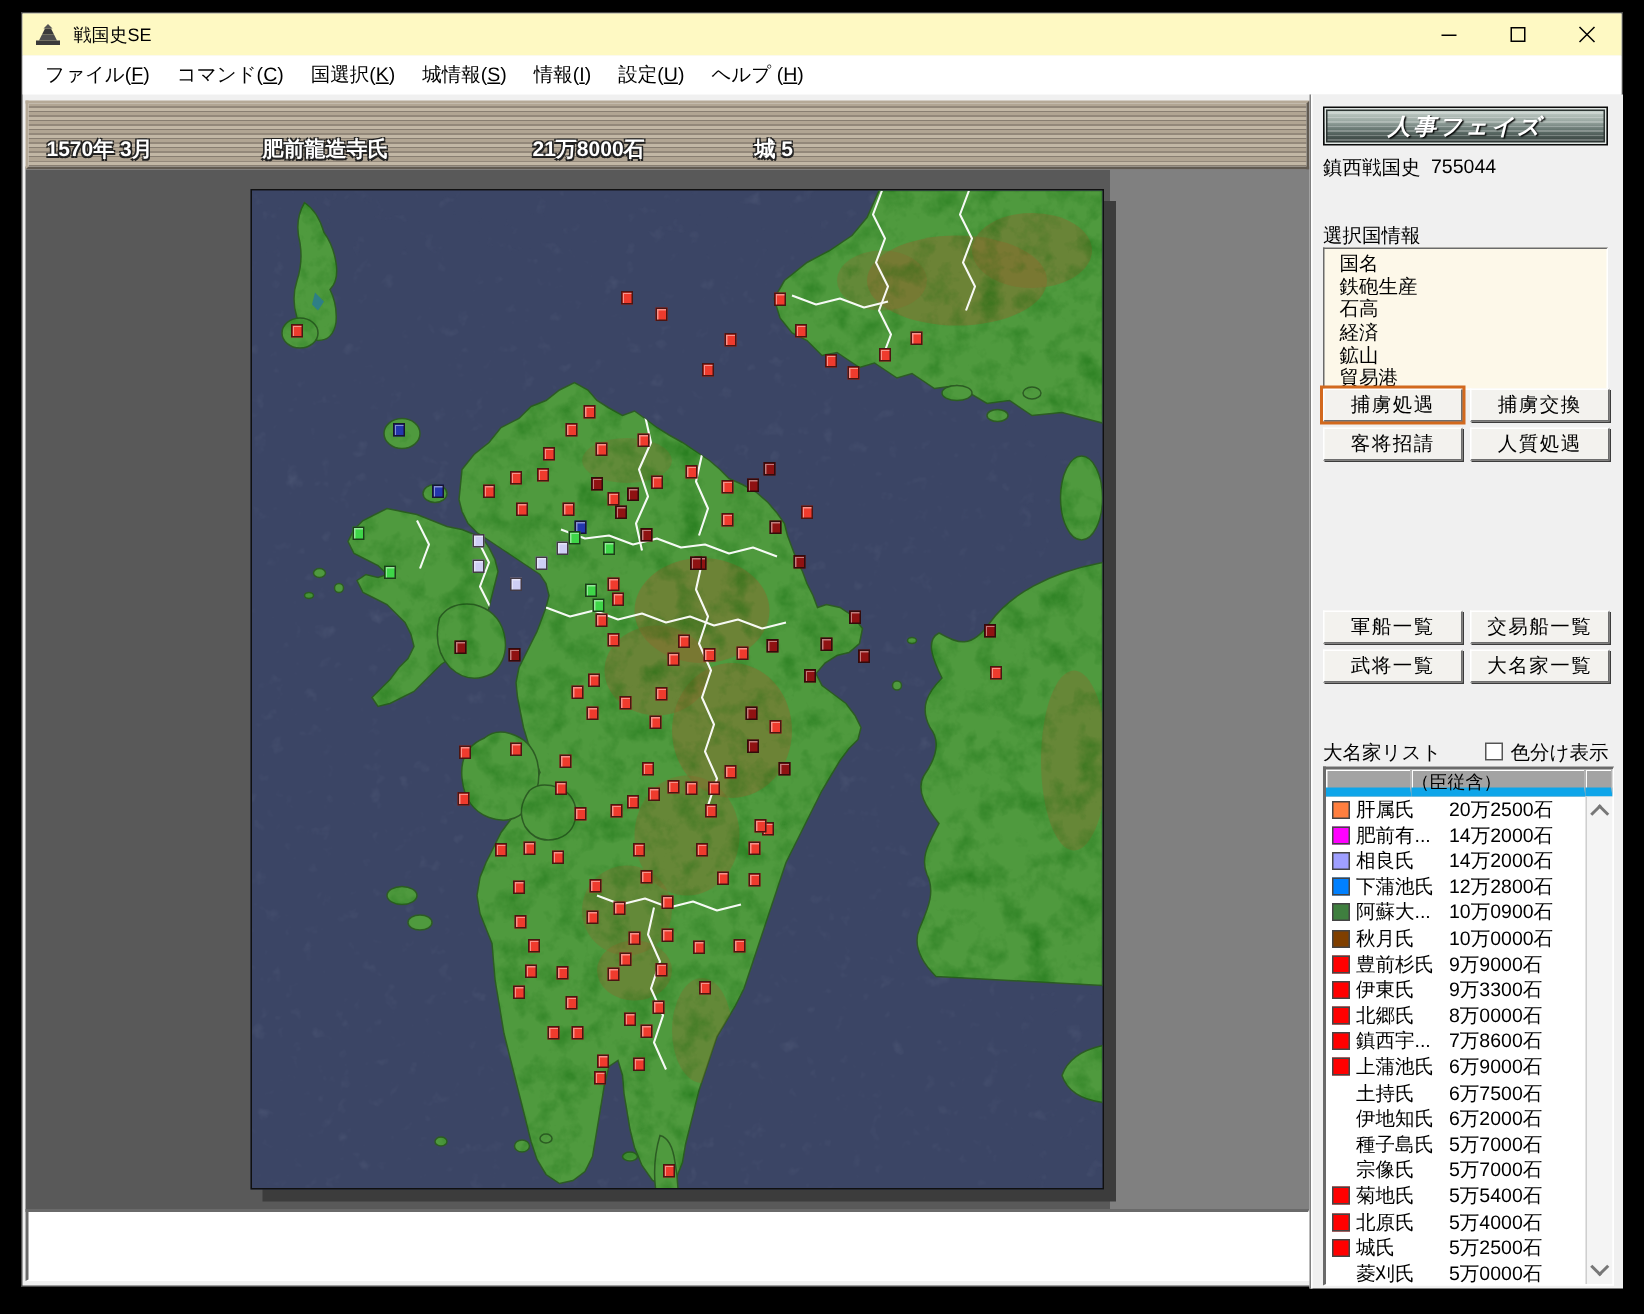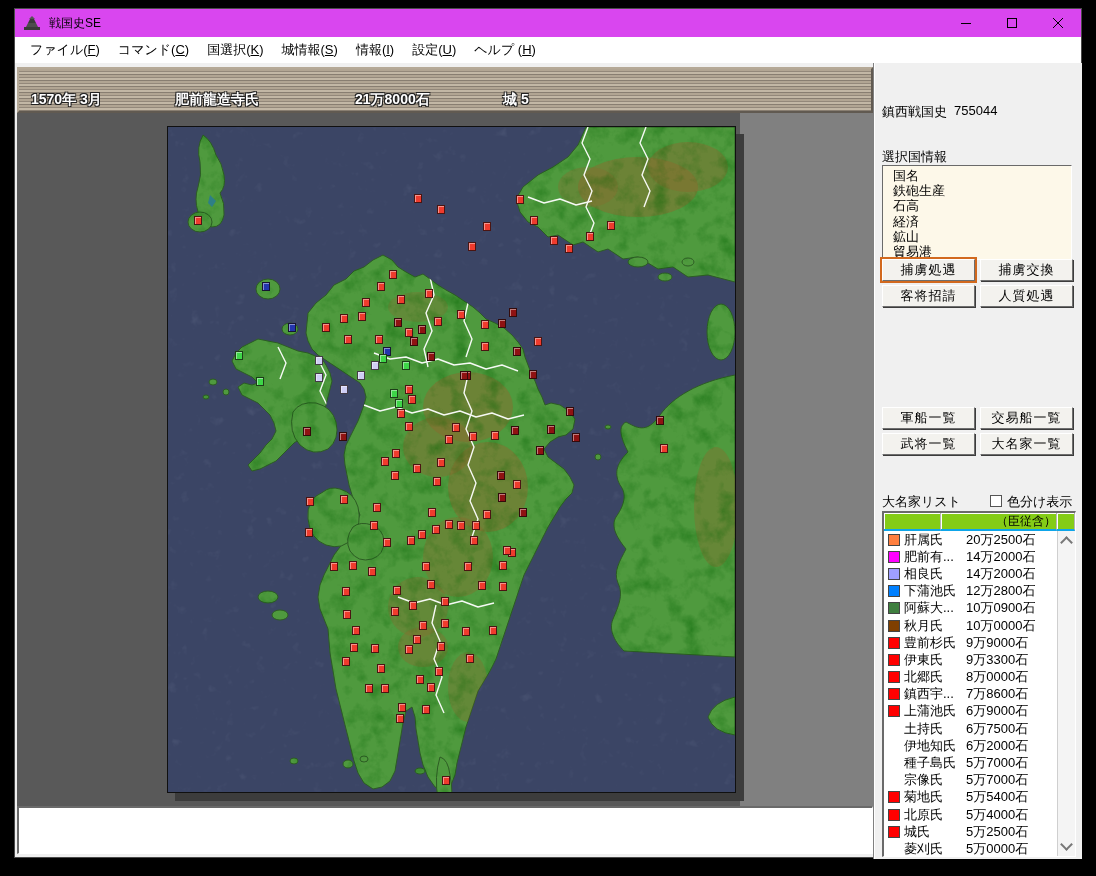--- a/index.html
+++ b/index.html
@@ -1,20 +1,20 @@
 <!DOCTYPE html>
 <html><head>
 <meta charset="utf-8">
 <style>
   html,body{margin:0;padding:0;background:#000;width:1096px;height:876px;position:relative;
     font-family:"Liberation Sans","DejaVu Sans",sans-serif;-webkit-font-smoothing:none;}
   .abs{position:absolute;}
   
   #window{left:14px;top:8px;width:1068px;height:850px;background:#f0f0f0;border:1px solid #4a4a4a;box-sizing:border-box;}
-  #titlebar{left:0;top:0;right:0;height:28px;background:#d946ef;display:flex;align-items:center;}
+  #titlebar{left:0;top:0;right:0;height:28px;background:#fef9c3;display:flex;align-items:center;}
   #app-icon{width:18px;height:16px;margin-left:8px;}
   #title-text{font-size:12px;color:#000;margin-left:8px;}
   .win-btn{width:46px;height:28px;display:flex;align-items:center;justify-content:center;}
   #win-controls{margin-left:auto;display:flex;}
   #menubar{left:0;top:28px;right:0;height:26px;background:#fff;display:flex;align-items:center;padding-left:6px;}
   .menu-item{font-size:13px;color:#000;padding:3px 9px;white-space:nowrap;}
   .menu-item .mnk{text-decoration:underline;}
   
   #header-band{left:2px;top:58px;width:856px;height:46px;box-sizing:border-box;
     border:2px outset #b5a997;
@@ -60,22 +60,22 @@
   .grid-btn{width:93px;height:22px;position:absolute;}
   .focus-ring{outline:2px solid #d2691e;outline-offset:0px;}
   #daimyo-title{left:8px;top:430px;text-align:center;}
   #color-toggle-box{left:116px;top:432px;width:12px;height:12px;background:#fff;border:1px solid #555;box-sizing:border-box;}
   #color-toggle-label{left:133px;top:430px;}
   
   #daimyo-list{left:8px;top:448px;width:194px;height:346px;box-sizing:border-box;background:#fff;
     border-top:2px solid #6a6a6a;border-left:2px solid #6a6a6a;border-right:1px solid #fff;border-bottom:1px solid #fff;
     overflow:hidden;}
   #dl-header{display:flex;height:18px;}
-  .dl-hcell{background:#84cc16;border-right:1px solid #b5b5b5;border-bottom:2px solid #0ea5e9;
-    box-shadow:inset 1px 1px 0 #fff;font-size:12px;color:#000;text-align:right;line-height:17px;}
+  .dl-hcell{background:#a3a3a3;border-right:1px solid #b5b5b5;border-bottom:6px solid #0ea5e9;
+    box-shadow:inset 1px 1px 0 #fff;font-size:12px;color:#000;text-align:left;line-height:17px;}
   #dl-hc1{width:56px;}
   #dl-hc2{flex:1;}
   #dl-body{position:absolute;left:0;top:18px;right:17px;bottom:0;overflow:hidden;}
   .dl-row{height:17.2px;display:flex;align-items:center;font-size:13px;color:#000;}
   .dl-sq{width:12px;height:12px;margin-left:4px;box-sizing:border-box;border:1px solid #444;}
   .dl-sq.none{border:none;background:transparent;}
   .dl-name{margin-left:4px;width:62px;white-space:nowrap;overflow:hidden;}
   .dl-koku{white-space:nowrap;}
   #dl-scroll{position:absolute;right:0;top:18px;width:17px;bottom:0;background:#f4f4f4;border-left:1px solid #cfcfcf;}
   .chev{position:absolute;left:4px;width:7px;height:7px;border-right:2px solid #777;border-bottom:2px solid #777;}
@@ -404,20 +404,23 @@
           <div class="marker" style="left: 254px; top: 578px; background: rgb(239, 59, 45);"></div>
           <div class="marker" style="left: 228px; top: 587px; background: rgb(239, 59, 45);"></div>
           <div class="marker" style="left: 274px; top: 649px; background: rgb(239, 59, 45);"></div>
         </div>
     </div>
   </div>
 
   <div id="message-box" class="abs"></div>
 
   <div id="right-panel" class="abs">
+    <div id="phase-header" class="abs">
+      <span>人事フェイズ</span>
+    </div>
     <div id="funds-label" class="abs plabel">鎮西戦国史</div>
     <div id="funds-value" class="abs plabel">755044</div>
     <div id="sel-country-label" class="abs plabel">選択国情報</div>
     <div id="country-info" class="abs">
         <div>国名</div>
         <div>鉄砲生産</div>
         <div>石高</div>
         <div>経済</div>
         <div>鉱山</div>
         <div>貿易港</div>

